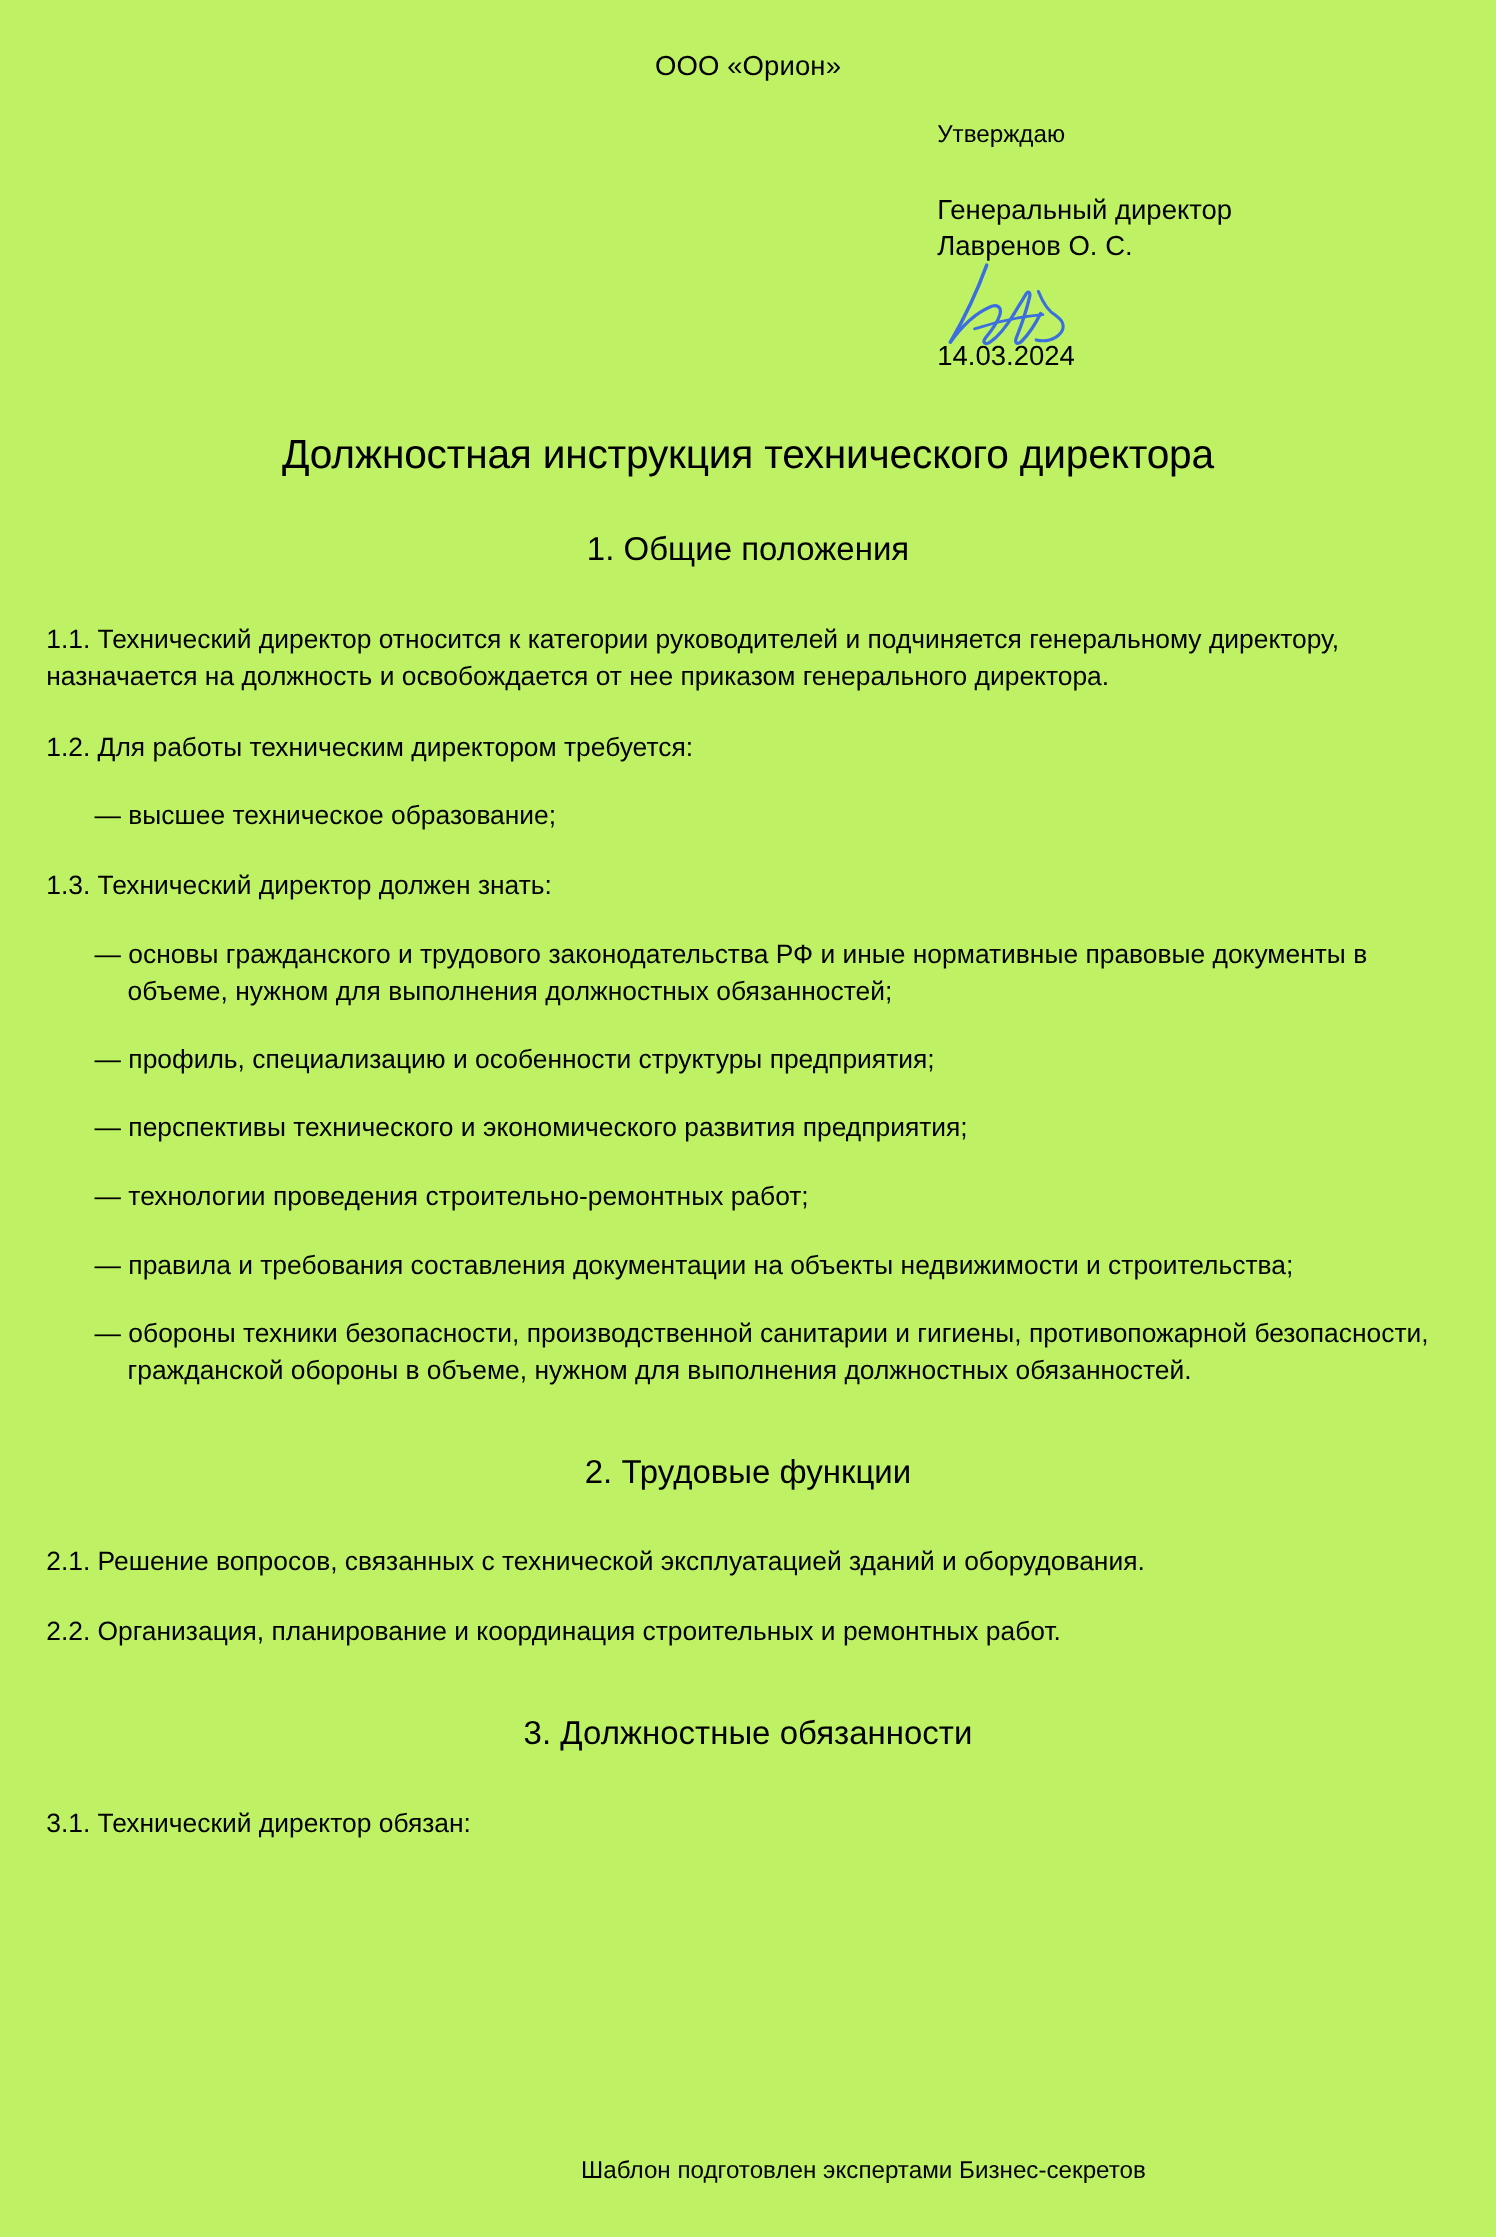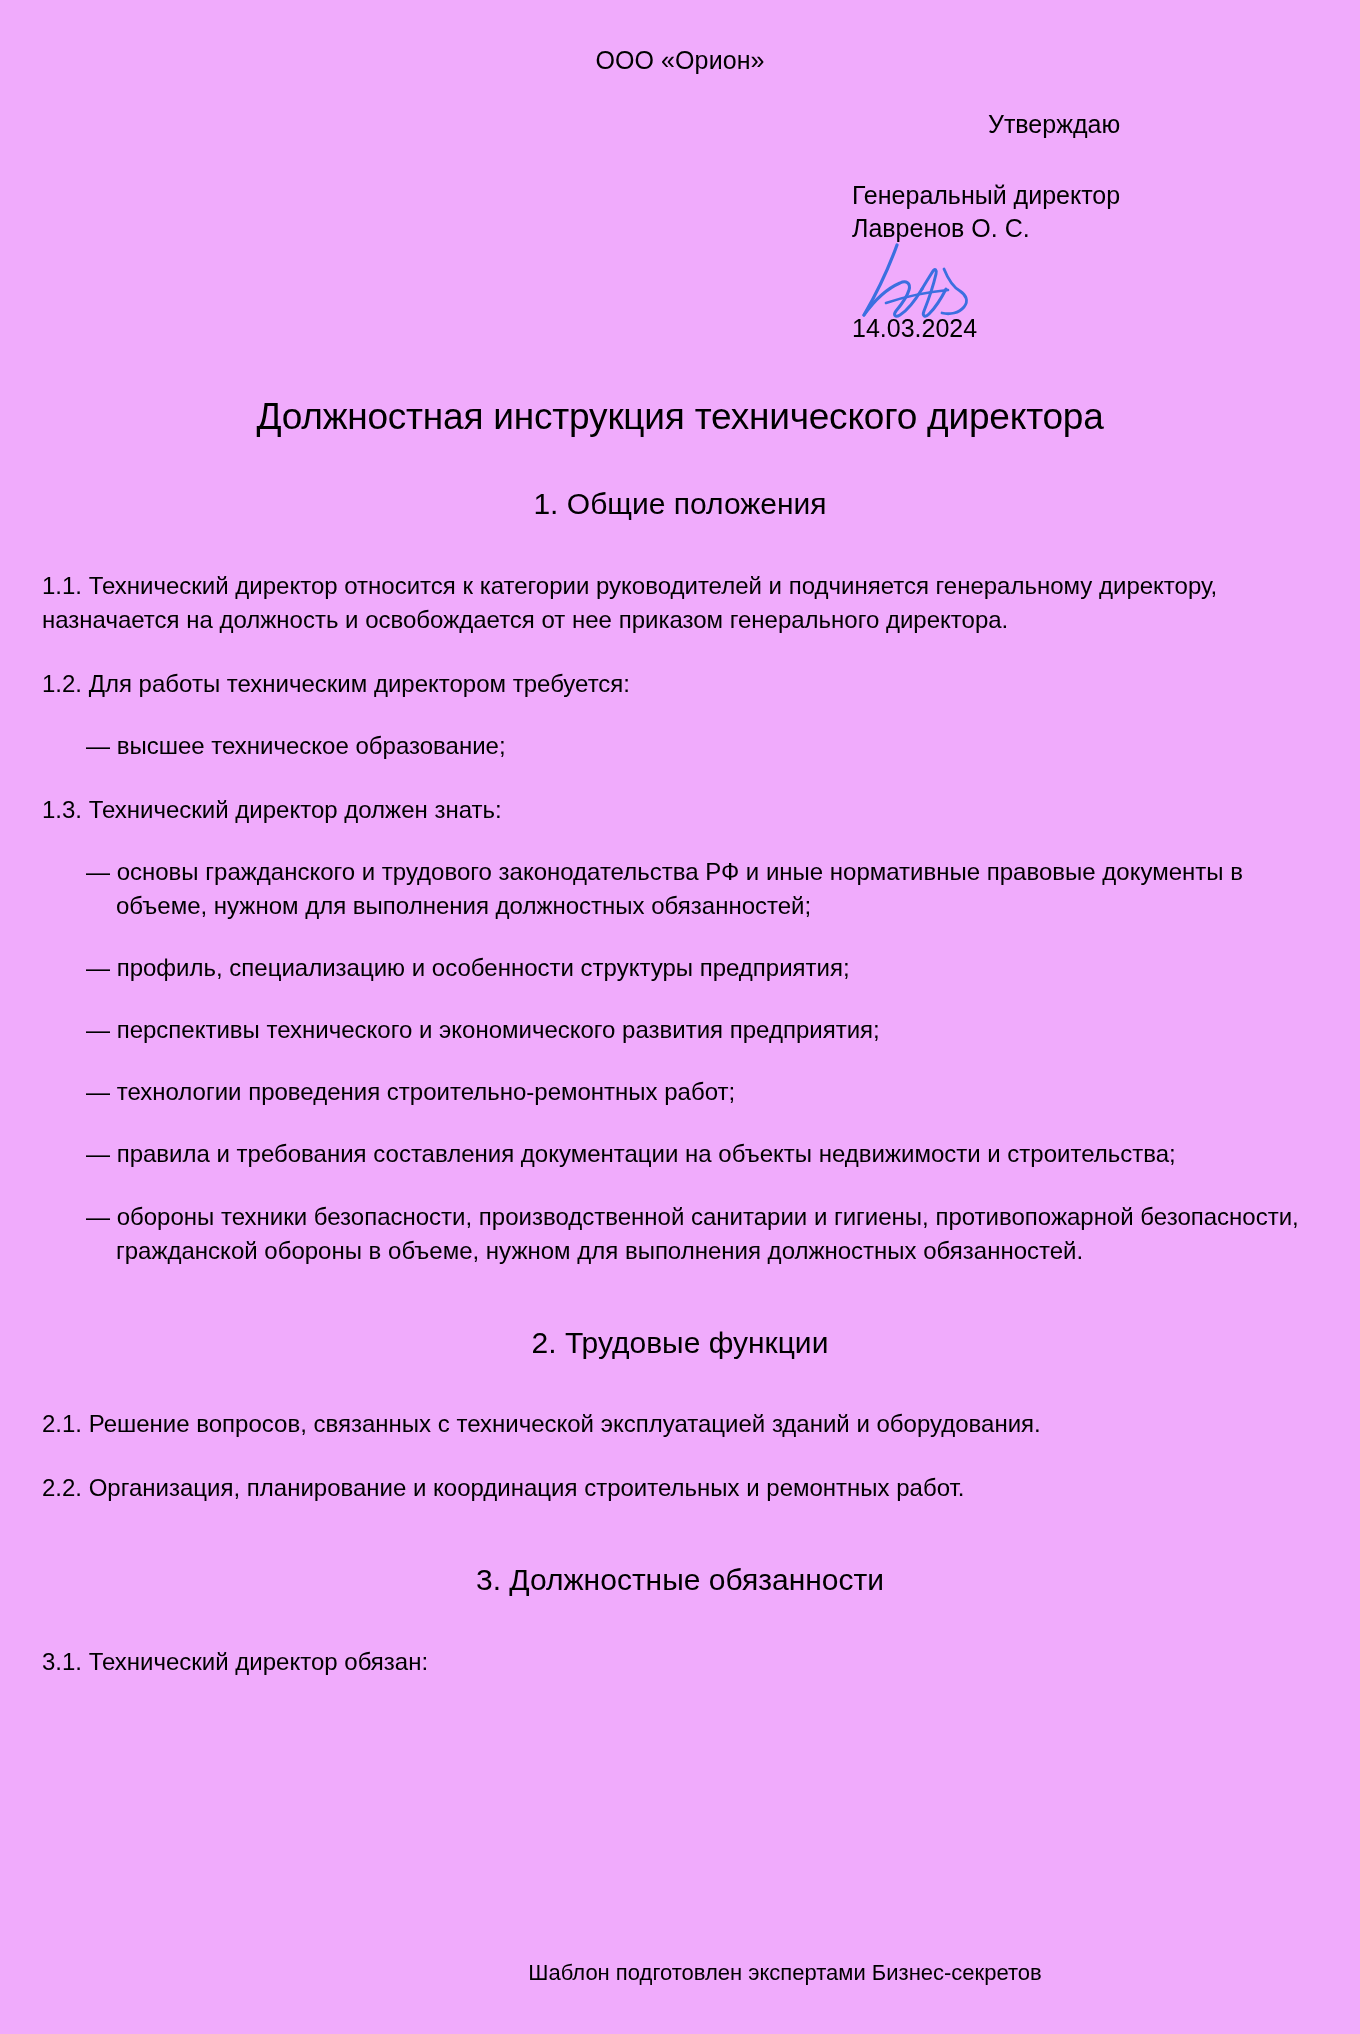--- a/index.html
+++ b/index.html
@@ -11,21 +11,21 @@
   body {
     font-family: "Liberation Sans", "DejaVu Sans", sans-serif;
     color: #000000;
     -webkit-font-smoothing: antialiased;
   }
   .page {
     position: relative;
     width: 1360px;
     height: 2034px;
     margin: 0 auto;
-    background: #f0abfc;
+    background: #bef264;
     box-sizing: border-box;
     padding: 0 42px;
     overflow: hidden;
   }
 
   
   .org-line {
     text-align: center;
     font-size: 25px;
     line-height: 1.25;
@@ -37,23 +37,22 @@
     margin-top: 32px;
     display: flex;
     justify-content: flex-start;
     padding-left: 810px;
   }
   .approval-inner {
     position: relative;
     text-align: left;
   }
   .approve-word {
-    font-size: 25px;
+    font-size: 22px;
     line-height: 1.3;
-    text-align: right;
   }
   .approver-role {
     font-size: 25px;
     line-height: 1.32;
     margin-top: 38px;
   }
   .approver-name {
     font-size: 25px;
     line-height: 1.32;
   }

